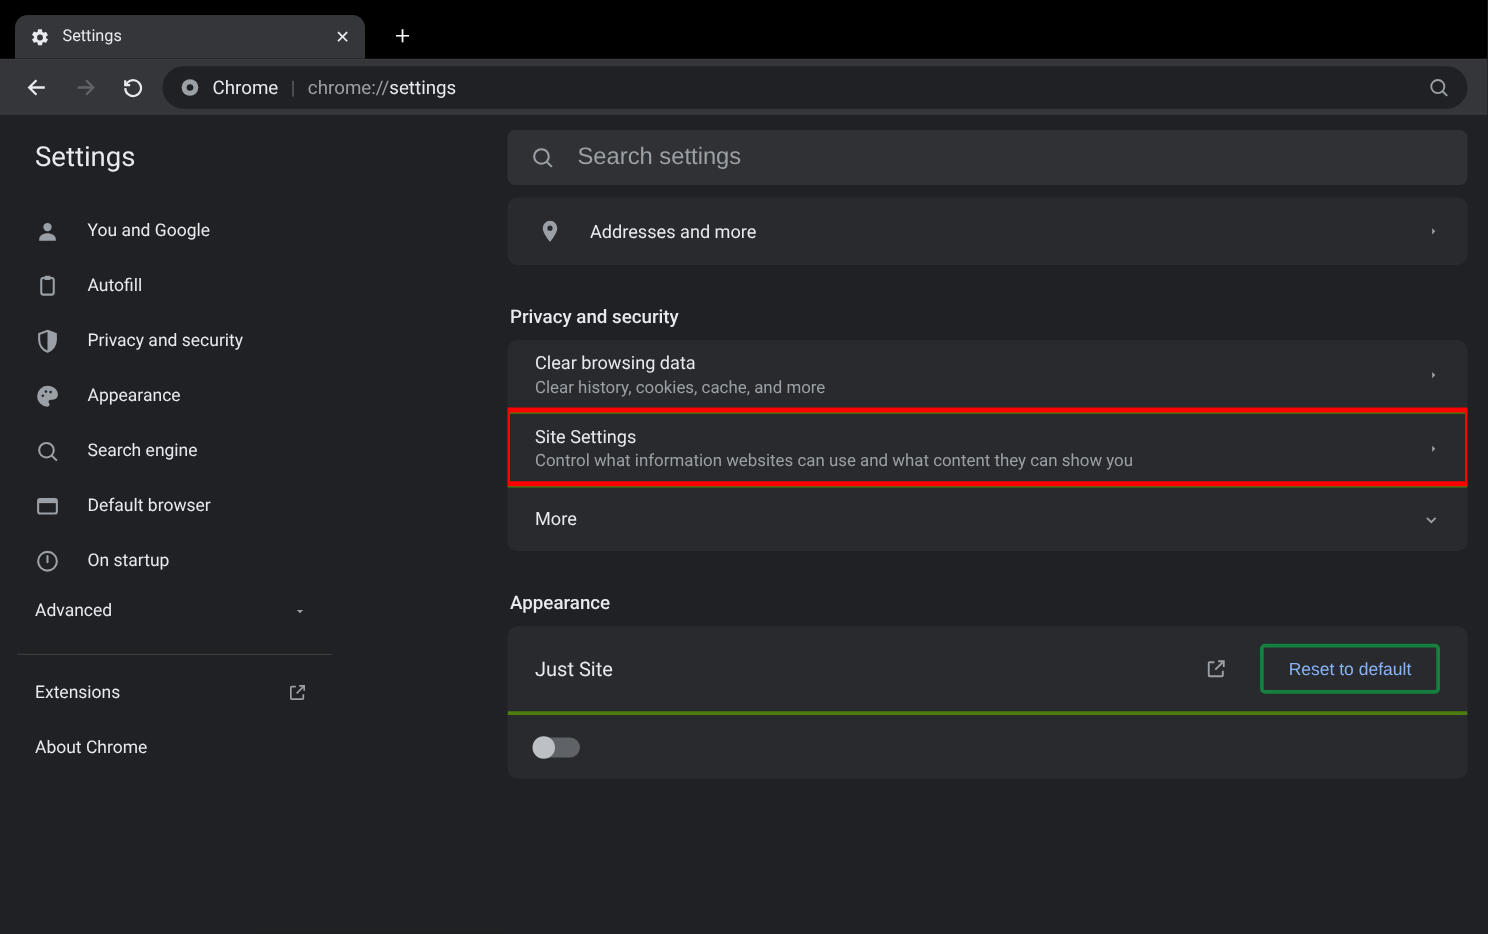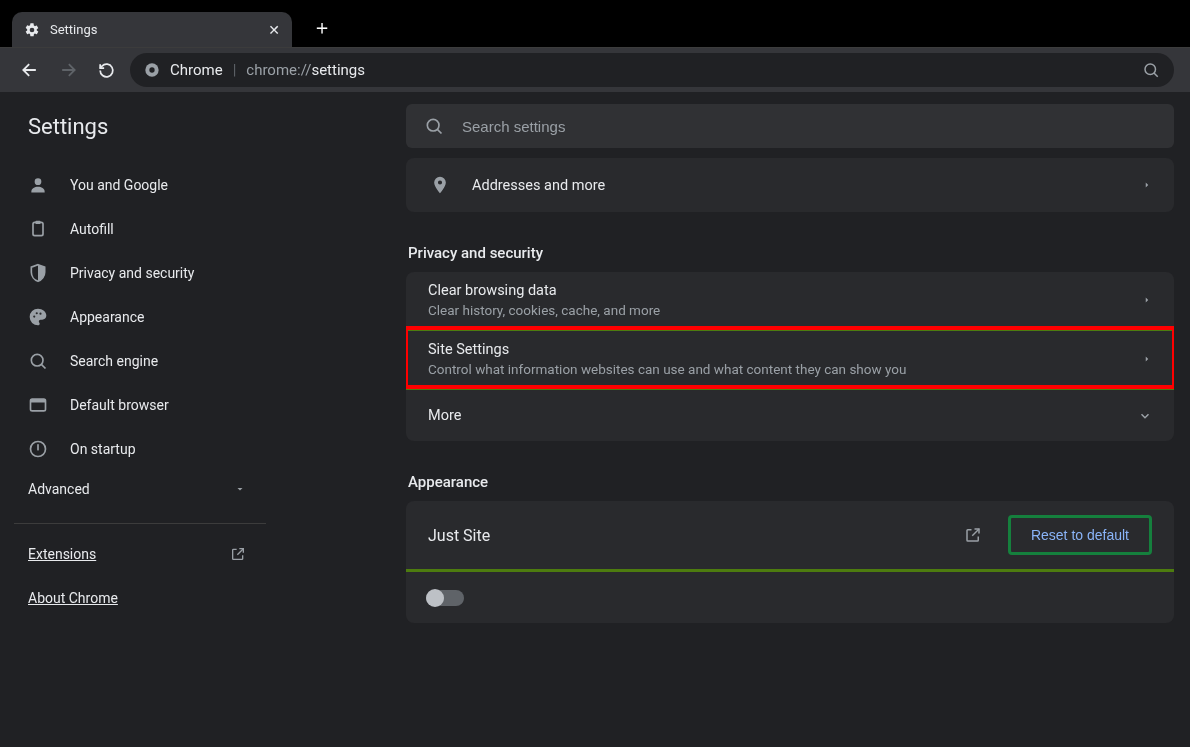--- a/index.html
+++ b/index.html
@@ -111,21 +111,20 @@
     display: flex; align-items: center; justify-content: space-between;
     padding: 10px 20px 10px 28px;
     color: #e8eaed; font-size:14px; cursor:pointer;
     margin-right: 14px;
   }
   .ext-row {
     display: flex; align-items: center; justify-content: space-between;
     height: 44px; padding: 0 20px 0 28px;
     color: #e8eaed; font-size:14px; cursor:pointer;
     margin-right: 14px;
-    text-decoration: underline;
   }
 
   
   .main {
     flex: 1;
     display: flex;
     flex-direction: column;
     padding: 12px 18px 0 0;
     overflow-y: auto;
   }
@@ -137,21 +136,21 @@
     height: 44px;
     display: flex;
     align-items: center;
     padding: 0 18px;
     gap: 18px;
     color: #9aa0a6;
     font-size: 15px;
   }
   .search-box input {
     background: transparent; border: none; outline: none;
-    color: #fde047; font-size: 15px; flex: 1;
+    color: #fde047; font-size: 19px; flex: 1;
   }
   .search-box input::placeholder { color: #9aa0a6; }
 
   .card {
     background: #292a2d;
     border-radius: 8px;
     margin-top: 10px;
     overflow: hidden;
   }
 

